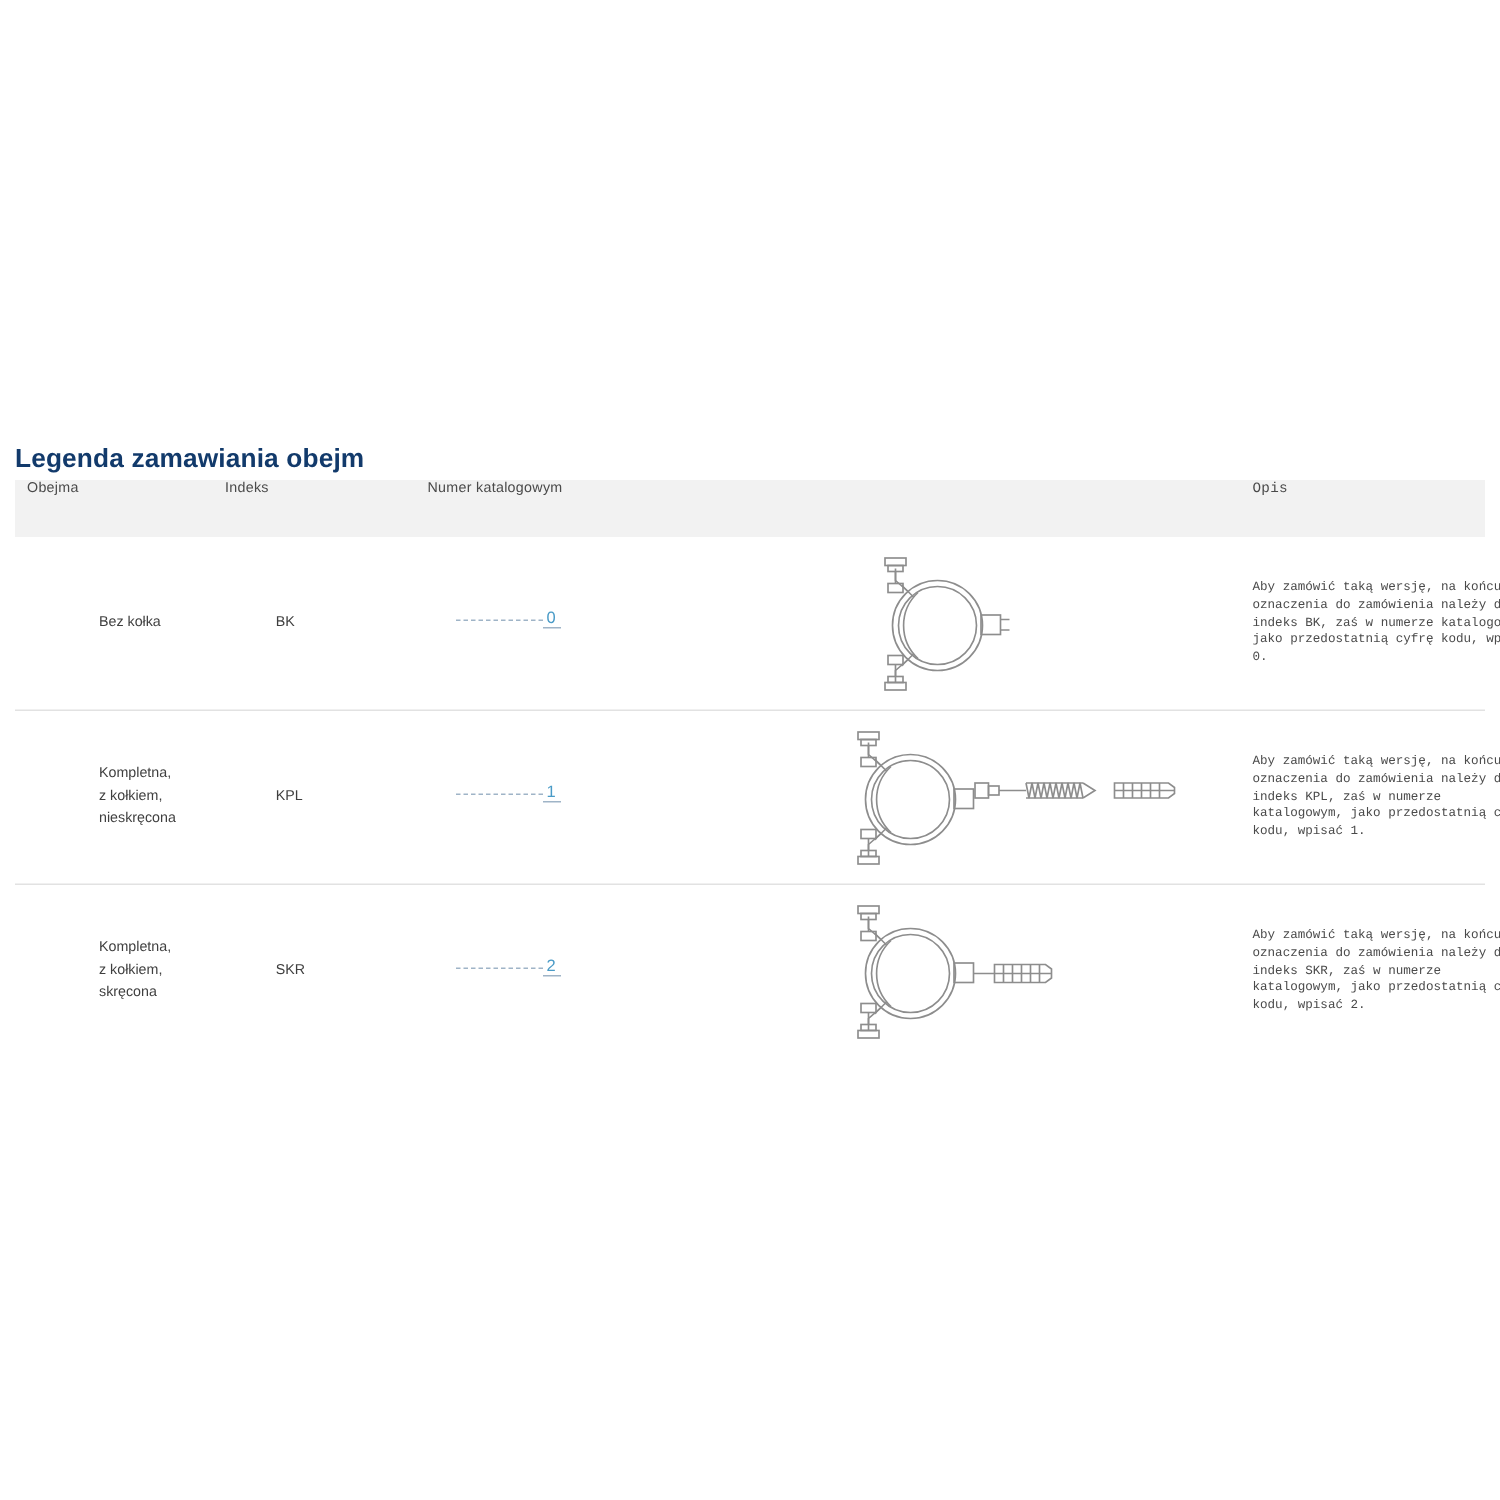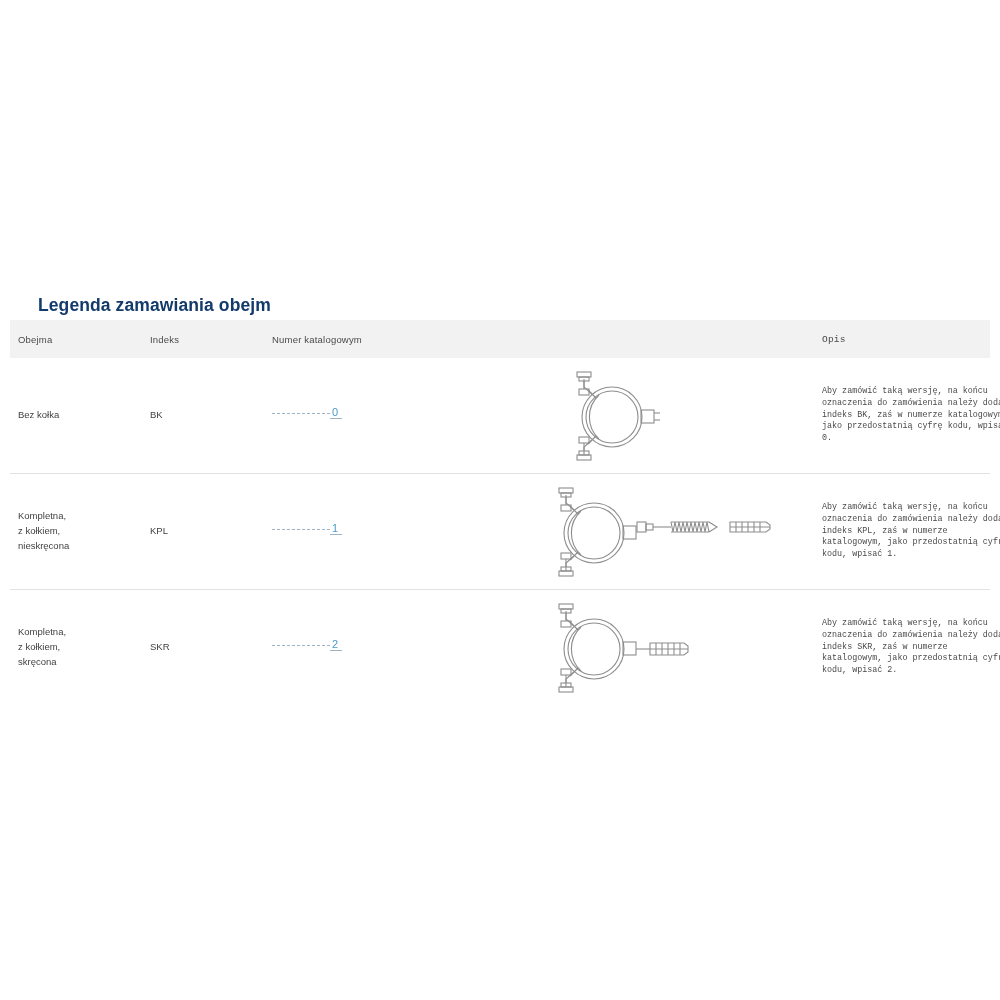--- a/index.html
+++ b/index.html
@@ -25,45 +25,44 @@
   }
 
   .title {
     position: absolute;
     left: 10px;
     top: 283px;
     font-size: 17.5px;
     font-weight: bold;
     color: #123a6b;
     letter-spacing: 0.1px;
-    margin-left: 28px;
   }
 
   .table {
     position: absolute;
     left: 10px;
     top: 320px;
     width: 980px;
   }
 
   .thead {
     display: flex;
     background: #f2f2f2;
     height: 38px;
-    align-items: center;
+    align-items: flex-start;
   }
 
   .th {
     font-size: 9.5px;
     color: #4a4a4a;
     letter-spacing: 0.2px;
   }
 
   .col-obejma   { width: 140px; padding-left: 8px; box-sizing: border-box; }
-  .col-indeks   { width: 122px; }
+  .col-indeks   { width: 135px; }
   .col-numer    { width: 180px; }
   .col-rysunek  { width: 370px; }
   .col-opis     { width: 155px; font-family: Liberation Mono, monospace; }
 
   .tbody { }
 
   .row {
     display: flex;
     align-items: center;
     height: 115px;
@@ -71,21 +70,21 @@
     position: relative;
   }
   .row:last-child { border-bottom: none; }
 
   .cell {
     font-size: 9.5px;
     color: #3f3f3f;
     line-height: 1.55;
   }
 
-  .cell.obejma { padding-left: 8px; box-sizing: border-box; }
+  .cell.obejma { padding-left: 8px; box-sizing: border-box; margin-left: 48px; }
 
   .code-wrap {
     position: relative;
     width: 100px;
     height: 18px;
   }
   .dashes {
     position: absolute;
     left: 0;
     top: 6px;

